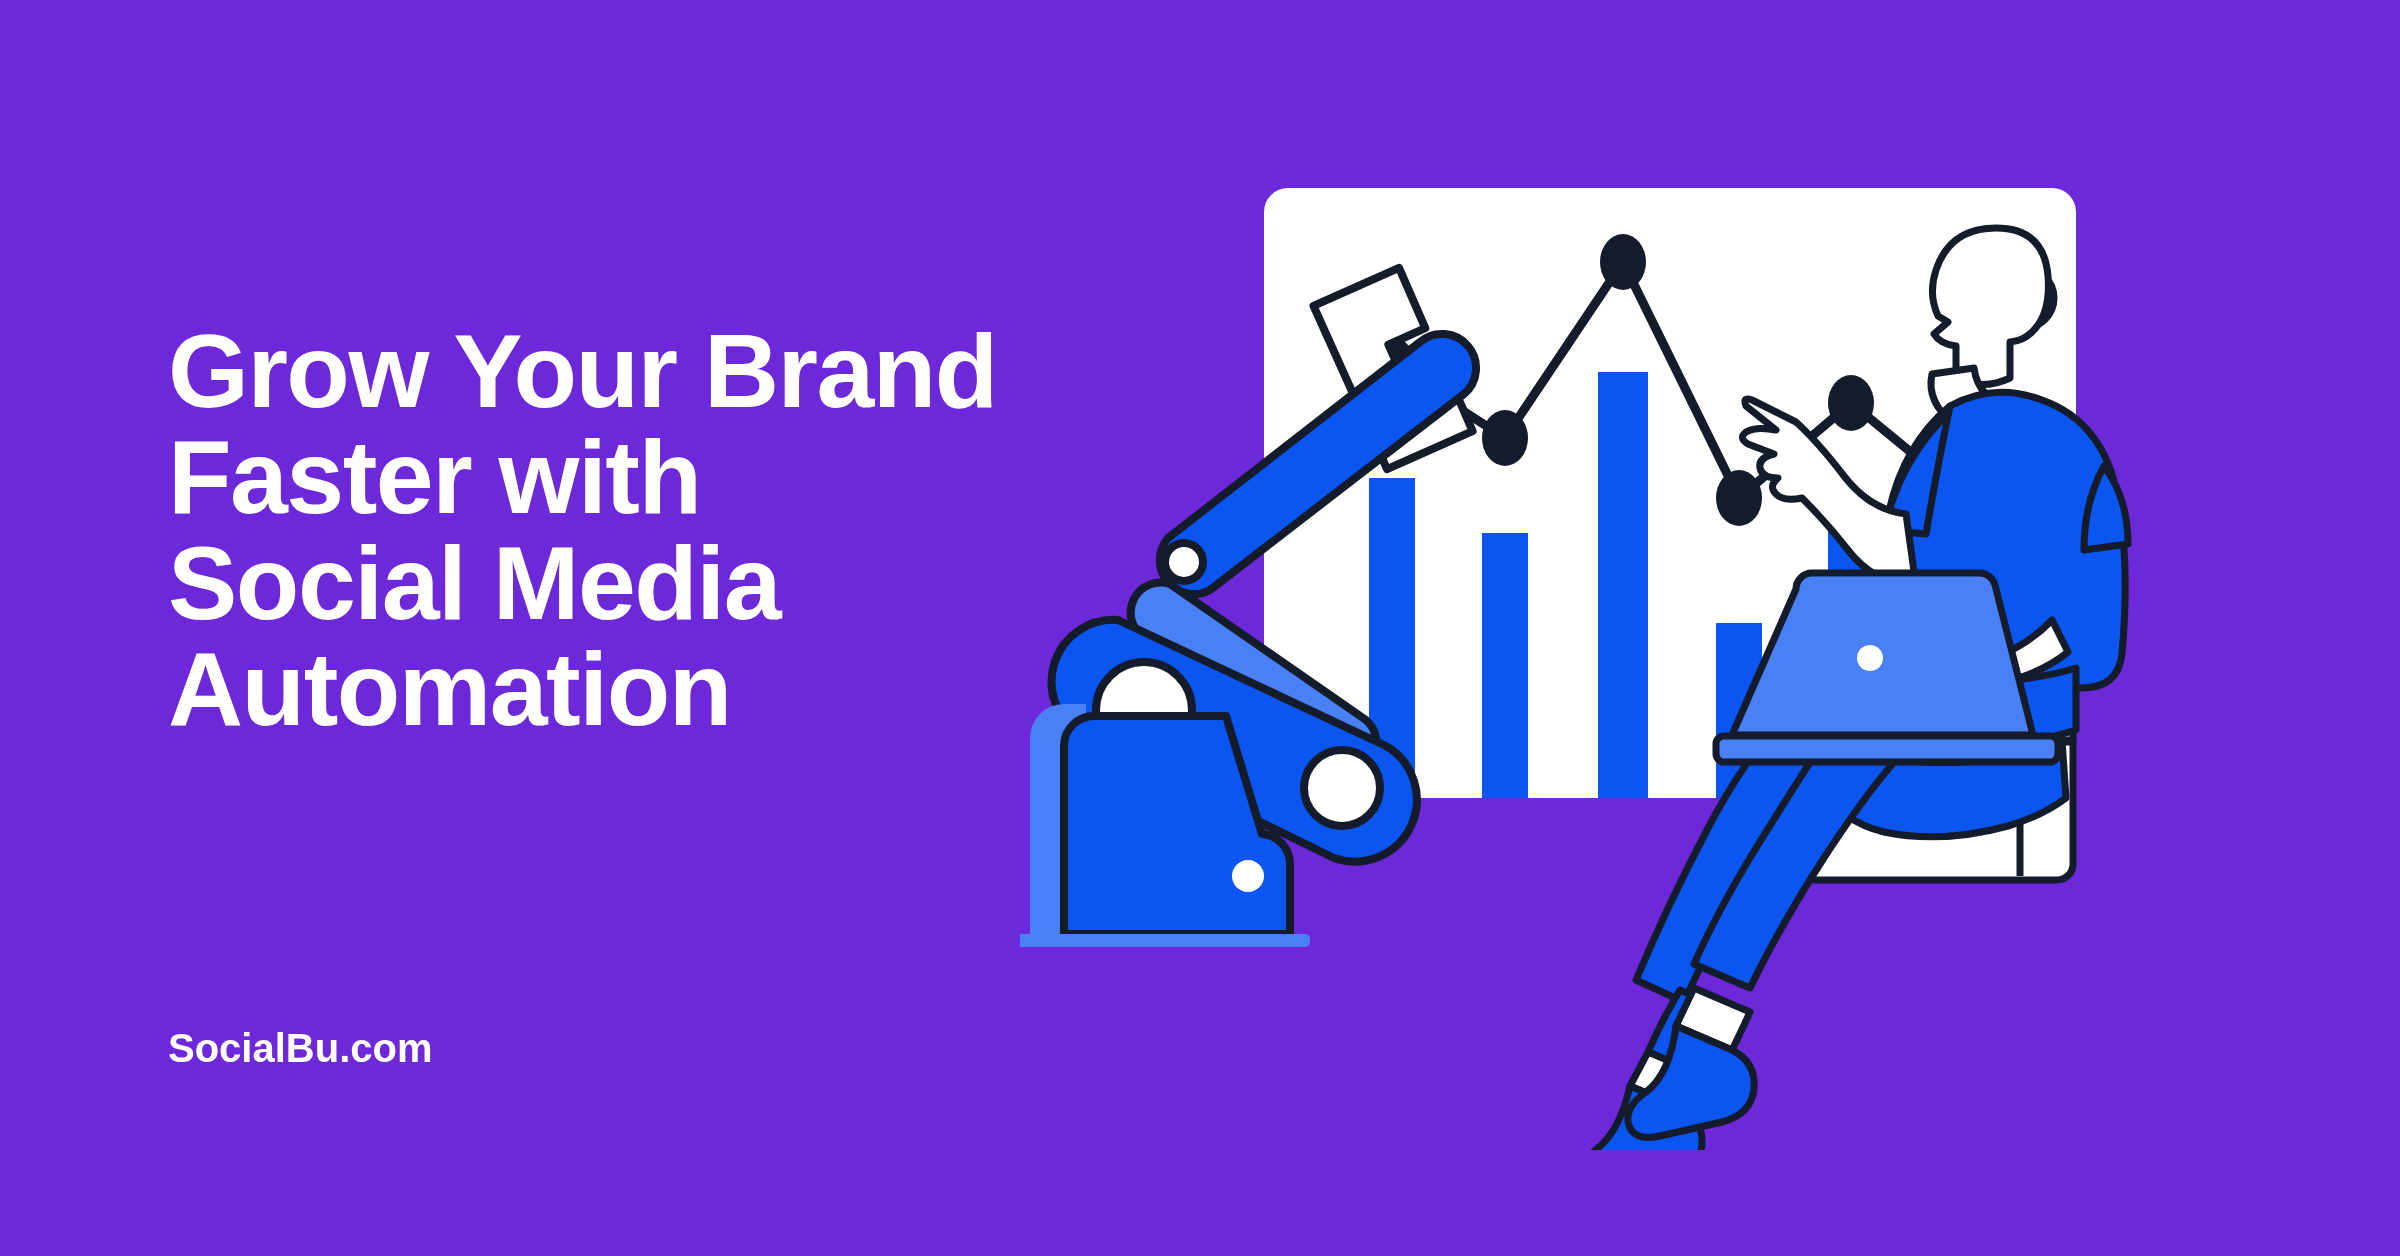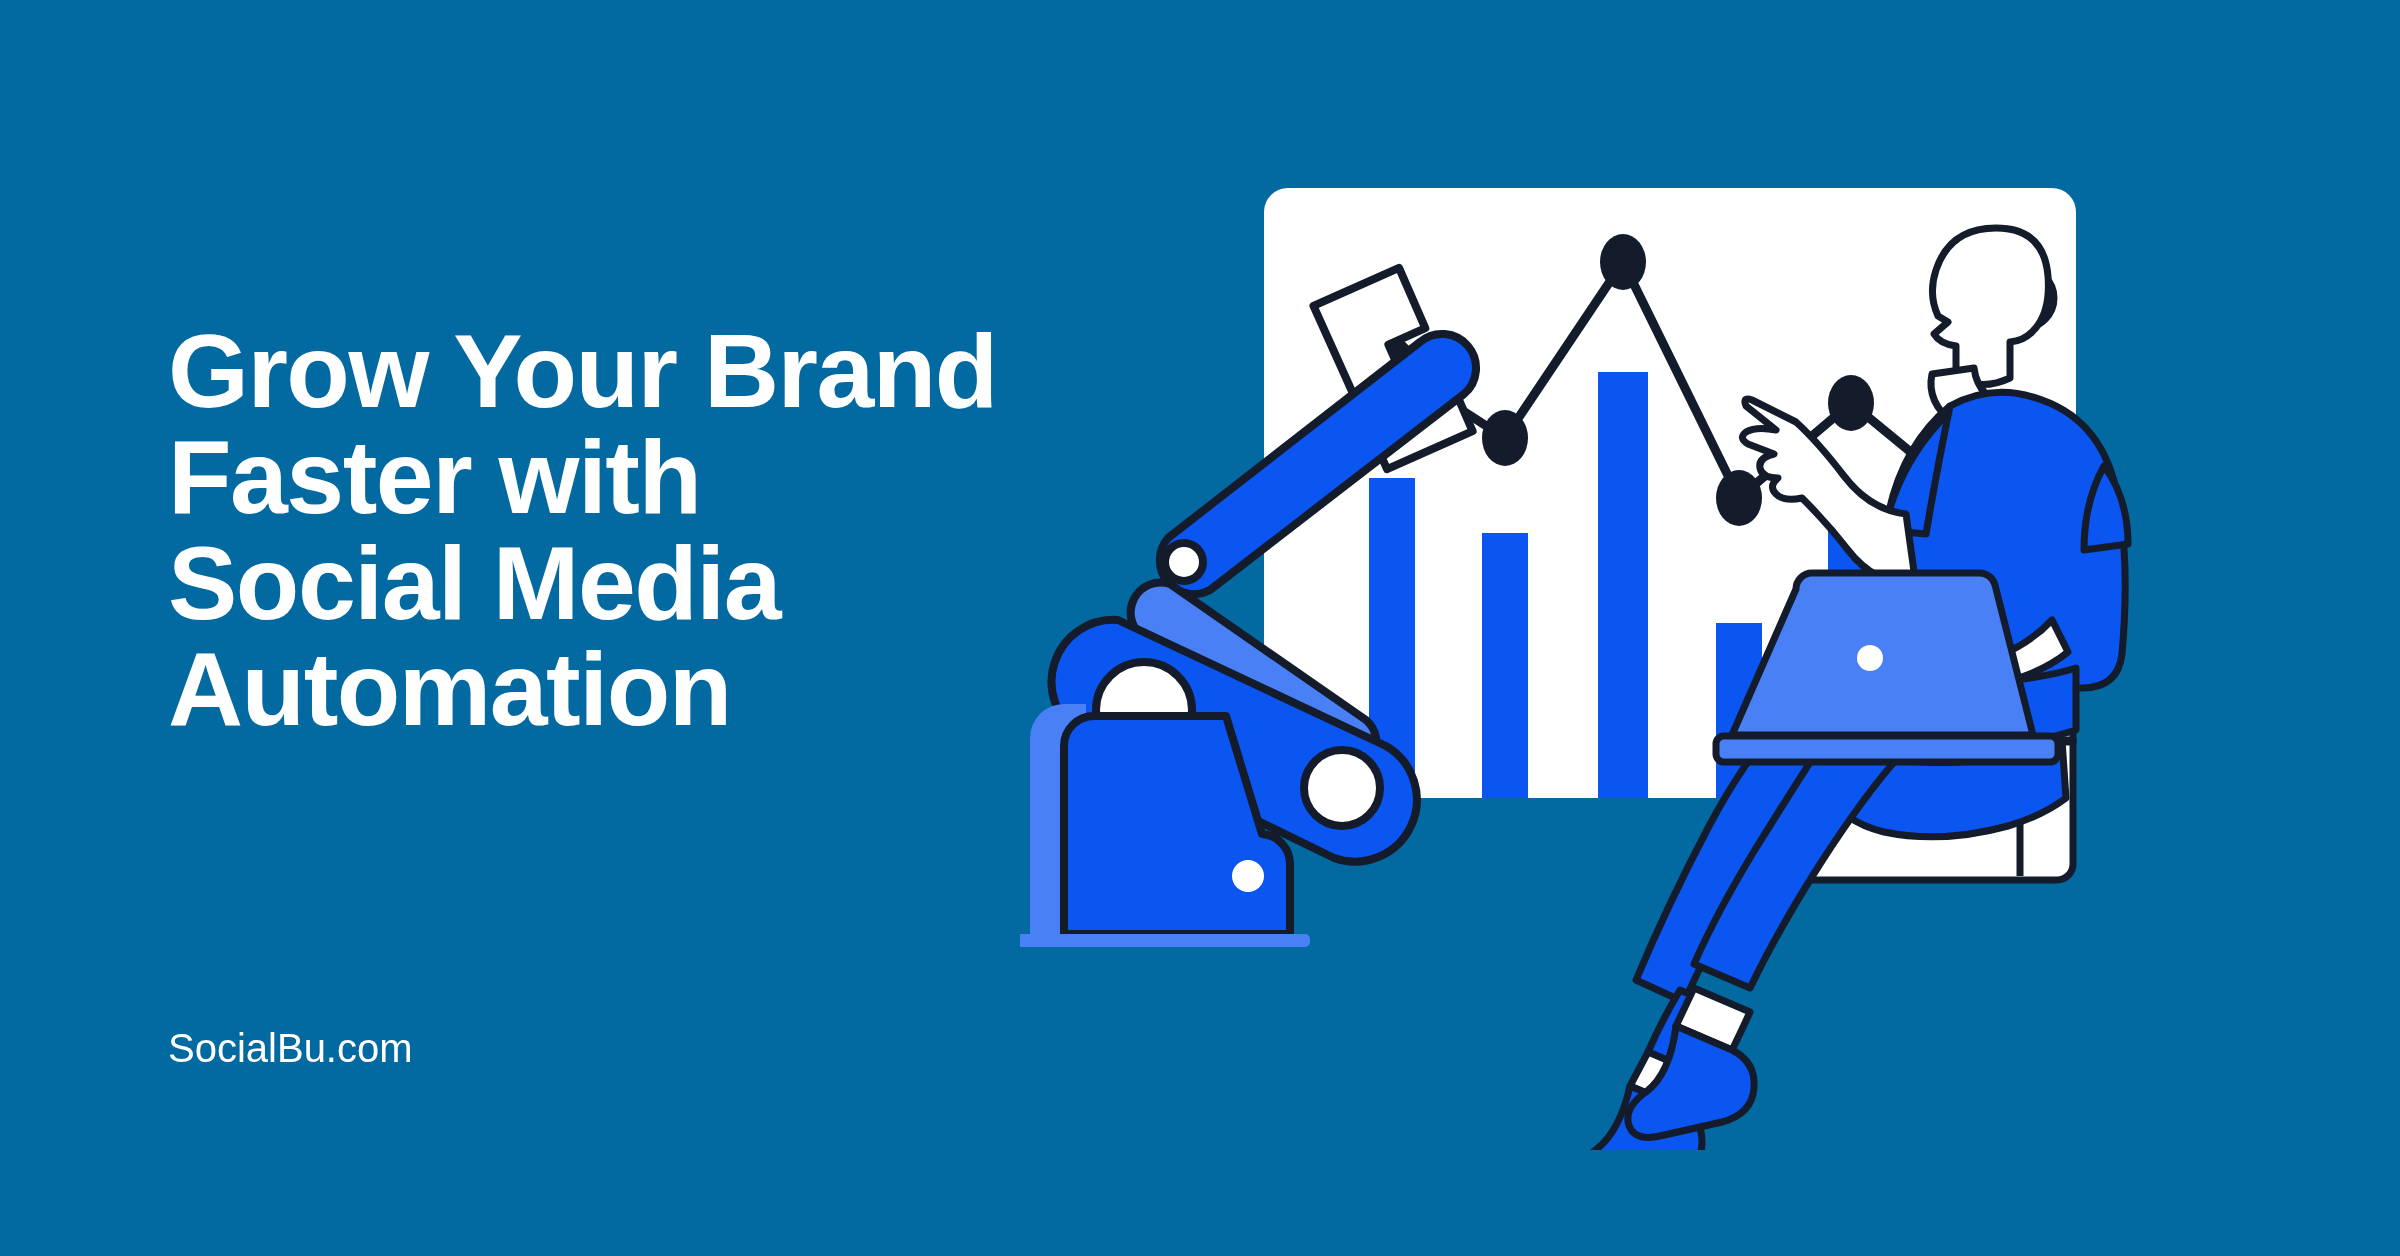--- a/index.html
+++ b/index.html
@@ -8,21 +8,21 @@
     padding: 0;
     background: #0f1626;
   }
   body {
     font-family: "Liberation Sans", sans-serif;
   }
   #banner {
     position: relative;
     width: 2400px;
     height: 1256px;
-    background: #0369a1;
+    background: #6d28d9;
     overflow: hidden;
   }
 
   
   #copy {
     position: absolute;
     left: 168px;
     top: 318px;
     width: 980px;
   }
@@ -36,21 +36,21 @@
     letter-spacing: -1.5px;
     white-space: pre-line;
   }
   #wordmark {
     position: absolute;
     left: 168px;
     top: 1028px;
     margin: 0;
     color: #ffffff;
     font-family: "Liberation Sans", sans-serif;
-    font-weight: 400;
+    font-weight: 700;
     font-size: 40px;
     letter-spacing: 0px;
     line-height: 1;
   }
 
   
   #art {
     position: absolute;
     left: 1020px;
     top: 150px;

